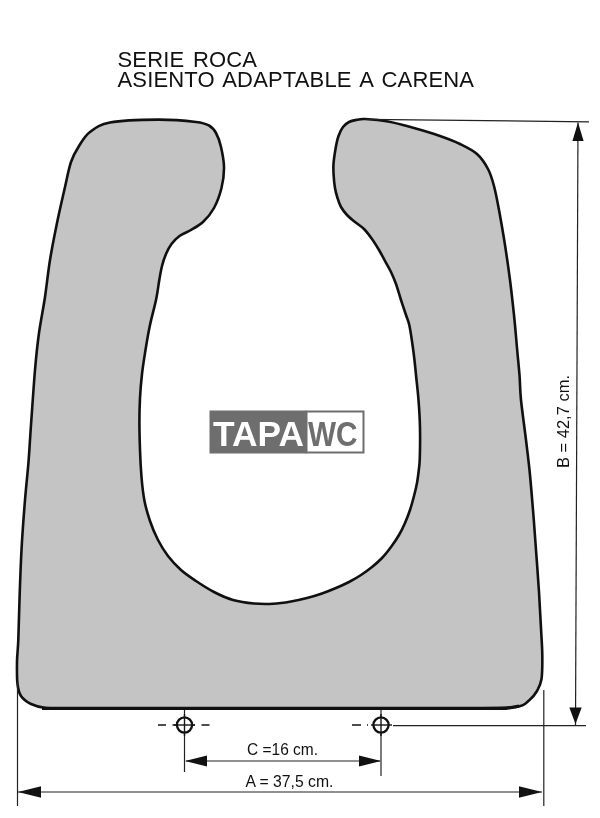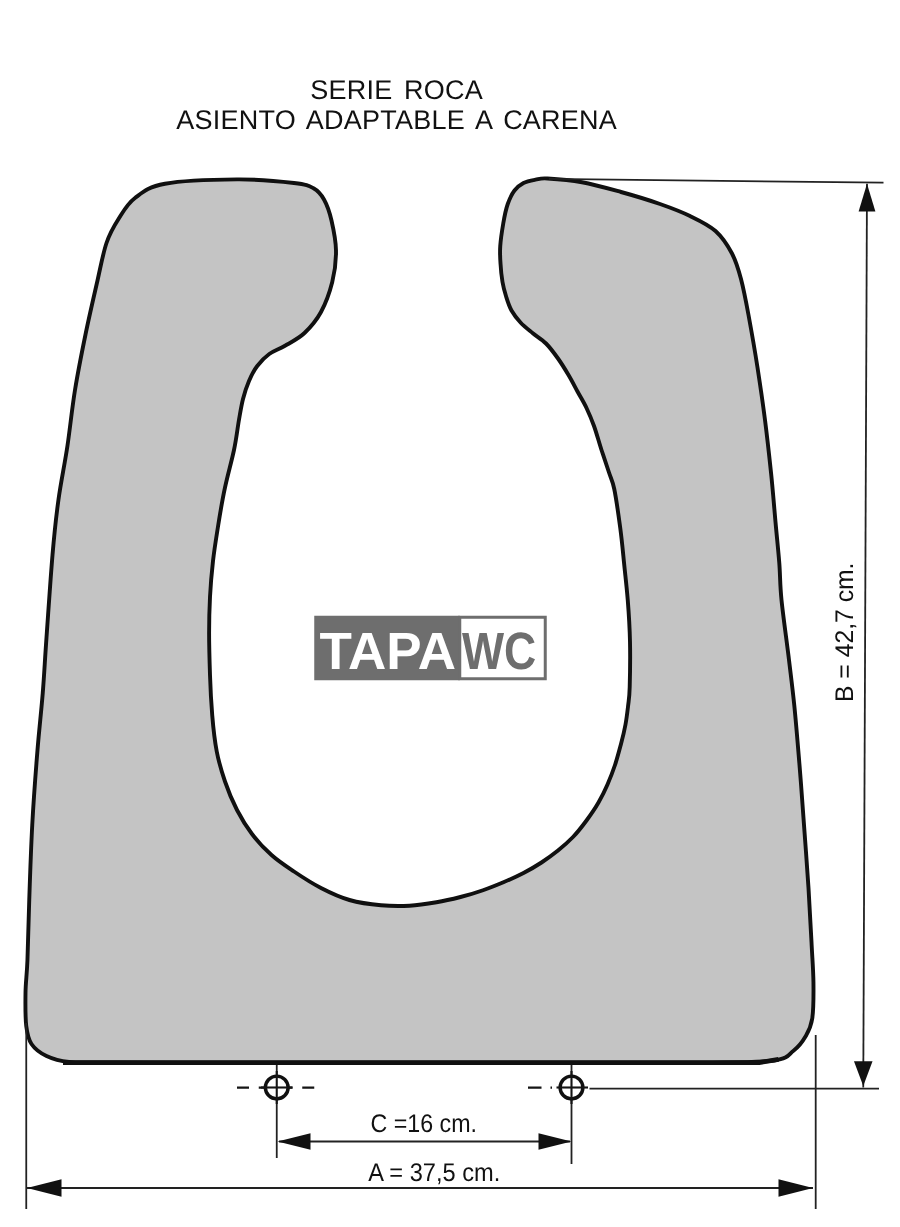--- a/index.html
+++ b/index.html
@@ -1,21 +1,21 @@
 <!DOCTYPE html>
 <html><head>
 <meta charset="utf-8">
 <style>
 html,body{margin:0;padding:0;background:#ffffff;}
 body{width:600px;height:818px;font-family:"Liberation Sans",sans-serif;position:relative;overflow:hidden;}
 </style>
 </head>
 <body>
 
-<div style="position:absolute;left:117.5px;top:49.6px;font-size:18px;line-height:20.4px;color:#111;letter-spacing:0.15px;word-spacing:2.5px;text-align:center;">SERIE ROCA<br>ASIENTO ADAPTABLE A CARENA</div>
+<div style="position:absolute;left:117.5px;top:49.6px;font-size:22px;line-height:20.4px;color:#111;letter-spacing:0.15px;word-spacing:2.5px;">SERIE ROCA<br>ASIENTO ADAPTABLE A CARENA</div>
 <svg width="600" height="818" viewBox="0 0 600 818" style="position:absolute;left:0;top:0;">
 
 <path d="M 110.0,122.5 C 121.3,120.4 143.7,119.7 158.0,119.6 C 172.3,119.5 187.5,121.0 196.0,122.0 C 204.5,123.0 205.7,123.7 209.0,125.5 C 212.3,127.3 214.0,129.4 216.0,133.0 C 218.0,136.6 219.7,141.3 221.0,147.0 C 222.3,152.7 223.9,160.2 224.0,167.0 C 224.1,173.8 223.2,181.2 221.5,188.0 C 219.8,194.8 217.1,202.3 214.0,208.0 C 210.9,213.7 207.0,218.2 203.0,222.0 C 199.0,225.8 193.9,228.2 190.0,230.5 C 186.1,232.8 182.6,233.8 179.5,236.0 C 176.4,238.2 173.8,241.0 171.5,244.0 C 169.2,247.0 167.6,250.3 166.0,254.0 C 164.4,257.7 163.1,261.7 162.0,266.0 C 160.9,270.3 160.3,274.3 159.3,280.0 C 158.3,285.7 157.6,292.5 156.0,300.0 C 154.4,307.5 151.8,316.7 150.0,325.0 C 148.2,333.3 146.8,341.8 145.5,350.0 C 144.2,358.2 142.9,366.0 142.0,374.0 C 141.1,382.0 140.4,390.0 140.0,398.0 C 139.6,406.0 139.4,413.3 139.4,422.0 C 139.4,430.7 139.7,440.8 140.0,450.0 C 140.3,459.2 140.8,468.5 141.5,477.0 C 142.2,485.5 143.1,493.7 144.5,501.0 C 145.9,508.3 147.8,514.5 150.0,521.0 C 152.2,527.5 155.0,534.2 158.0,540.0 C 161.0,545.8 164.2,551.0 168.0,556.0 C 171.8,561.0 176.3,565.8 181.0,570.0 C 185.7,574.2 190.5,577.3 196.0,581.0 C 201.5,584.7 207.8,588.8 214.0,592.0 C 220.2,595.2 226.3,598.1 233.0,600.0 C 239.7,601.9 247.3,602.9 254.0,603.5 C 260.7,604.1 266.8,604.1 273.0,603.8 C 279.2,603.5 285.3,602.5 291.0,601.5 C 296.7,600.5 301.8,599.3 307.0,598.0 C 312.2,596.7 317.2,595.2 322.0,593.5 C 326.8,591.8 331.5,589.9 336.0,588.0 C 340.5,586.1 344.8,584.2 349.0,582.0 C 353.2,579.8 357.2,577.5 361.0,575.0 C 364.8,572.5 368.5,569.8 372.0,567.0 C 375.5,564.2 378.8,561.3 382.0,558.0 C 385.2,554.7 388.2,550.8 391.0,547.0 C 393.8,543.2 396.7,539.0 399.0,535.0 C 401.3,531.0 403.2,527.2 405.0,523.0 C 406.8,518.8 408.5,514.5 410.0,510.0 C 411.5,505.5 412.8,500.5 414.0,496.0 C 415.2,491.5 416.2,487.3 417.0,483.0 C 417.8,478.7 418.3,474.2 418.8,470.0 C 419.3,465.8 419.6,465.0 419.8,458.0 C 420.0,451.0 420.2,437.7 420.0,428.0 C 419.8,418.3 419.2,408.8 418.5,400.0 C 417.8,391.2 416.8,383.0 416.0,375.0 C 415.2,367.0 414.6,360.2 413.5,352.0 C 412.4,343.8 410.8,332.2 409.5,326.0 C 408.2,319.8 407.4,319.3 406.0,315.0 C 404.6,310.7 402.7,305.2 401.0,300.0 C 399.3,294.8 397.7,288.7 396.0,284.0 C 394.3,279.3 392.8,275.8 391.0,272.0 C 389.2,268.2 387.0,264.7 385.0,261.0 C 383.0,257.3 381.2,253.7 379.0,250.0 C 376.8,246.3 374.5,242.5 372.0,239.0 C 369.5,235.5 366.8,231.8 364.0,229.0 C 361.2,226.2 357.8,224.3 355.0,222.0 C 352.2,219.7 349.3,217.5 347.0,215.0 C 344.7,212.5 342.6,209.8 341.0,207.0 C 339.4,204.2 338.5,201.2 337.5,198.0 C 336.5,194.8 335.6,191.7 335.0,188.0 C 334.4,184.3 333.9,180.0 333.7,176.0 C 333.4,172.0 333.2,168.5 333.5,164.0 C 333.8,159.5 334.7,153.7 335.5,149.0 C 336.3,144.3 337.2,139.7 338.5,136.0 C 339.8,132.3 341.2,129.3 343.0,127.0 C 344.8,124.7 346.7,123.2 349.0,122.0 C 351.3,120.8 354.3,120.3 357.0,119.8 C 359.7,119.3 359.8,118.7 365.0,119.0 C 370.2,119.3 379.8,120.0 388.0,121.5 C 396.2,123.0 405.3,125.6 414.0,128.0 C 422.7,130.4 432.3,133.3 440.0,136.0 C 447.7,138.7 453.8,141.0 460.0,144.0 C 466.2,147.0 472.3,149.8 477.0,154.0 C 481.7,158.2 485.2,163.7 488.0,169.0 C 490.8,174.3 492.2,179.2 494.0,186.0 C 495.8,192.8 497.2,200.2 499.0,210.0 C 500.8,219.8 503.2,233.3 505.0,245.0 C 506.8,256.7 508.5,268.3 510.0,280.0 C 511.5,291.7 512.8,303.7 514.0,315.0 C 515.2,326.3 516.1,338.0 517.0,348.0 C 517.9,358.0 518.8,366.3 519.5,375.0 C 520.2,383.7 519.9,389.2 521.0,400.0 C 522.1,410.8 524.6,428.3 526.0,440.0 C 527.4,451.7 528.3,458.3 529.5,470.0 C 530.7,481.7 531.9,496.7 533.0,510.0 C 534.1,523.3 535.0,536.3 536.0,550.0 C 537.0,563.7 538.2,579.0 539.0,592.0 C 539.8,605.0 540.5,617.5 541.0,628.0 C 541.5,638.5 542.2,646.5 542.3,655.0 C 542.4,663.5 542.4,673.0 541.5,679.0 C 540.6,685.0 539.1,687.4 537.0,691.0 C 534.9,694.6 532.5,697.8 529.0,700.5 C 525.5,703.2 525.8,705.7 516.0,707.0 C 506.2,708.3 486.0,708.1 470.0,708.4 C 454.0,708.6 451.7,708.5 420.0,708.5 C 388.3,708.5 330.0,708.5 280.0,708.5 C 230.0,708.5 155.0,708.5 120.0,708.5 C 85.0,708.5 82.3,708.4 70.0,708.3 C 57.7,708.2 52.5,708.7 46.0,708.0 C 39.5,707.3 35.2,706.0 31.0,704.0 C 26.8,702.0 23.2,699.3 21.0,696.0 C 18.8,692.7 18.2,689.7 17.5,684.0 C 16.8,678.3 16.9,669.3 17.0,662.0 C 17.1,654.7 17.9,650.3 18.3,640.0 C 18.7,629.7 19.0,615.0 19.5,600.0 C 20.0,585.0 20.6,566.7 21.5,550.0 C 22.4,533.3 23.8,514.7 25.0,500.0 C 26.2,485.3 27.5,474.5 28.5,462.0 C 29.5,449.5 29.9,440.3 31.0,425.0 C 32.1,409.7 33.7,385.3 35.0,370.0 C 36.3,354.7 37.3,345.2 39.0,333.0 C 40.7,320.8 43.2,309.2 45.0,297.0 C 46.8,284.8 48.0,272.3 50.0,260.0 C 52.0,247.7 54.5,235.2 57.0,223.0 C 59.5,210.8 62.7,197.2 65.0,187.0 C 67.3,176.8 68.7,168.8 71.0,162.0 C 73.3,155.2 75.8,151.0 79.0,146.0 C 82.2,141.0 84.8,135.9 90.0,132.0 C 95.2,128.1 98.7,124.6 110.0,122.5 Z" fill="#c4c4c4" stroke="#101010" stroke-width="2.6" stroke-linejoin="round"></path>
 
 <path d="M 42,708.4 L 506,708.4 L 519,706.2" stroke="#101010" stroke-width="3.2" fill="none" stroke-linejoin="round"></path>
 
 <line x1="366" y1="119.3" x2="589" y2="121.8" stroke="#222" stroke-width="1.2"></line>
 
 <line x1="578" y1="122.5" x2="575.5" y2="725" stroke="#222" stroke-width="1.2"></line>
 

